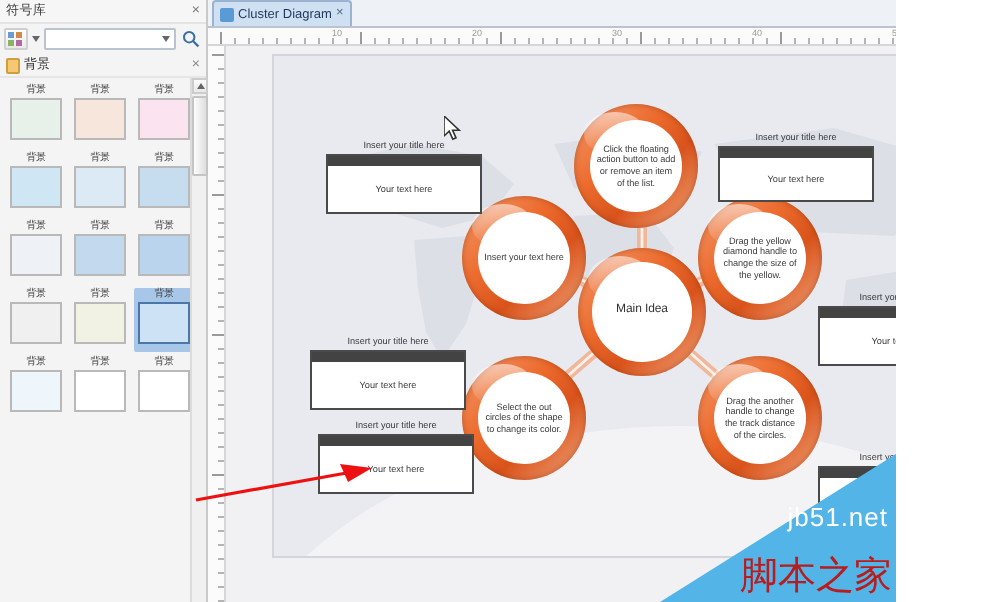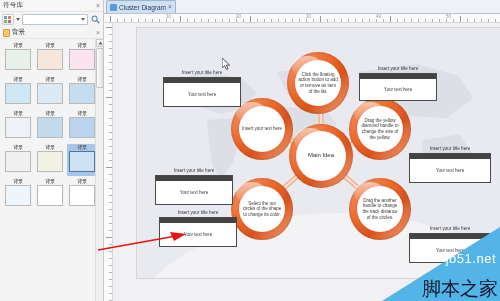--- a/index.html
+++ b/index.html
@@ -2,21 +2,21 @@
 <html><head>
 <meta charset="utf-8">
 <style>
   * { box-sizing: border-box; margin: 0; padding: 0; }
   html, body {
     width: 500px; height: 301px;
     overflow: hidden;
     font-family: "Liberation Sans", sans-serif;
     background: #ffffff;
   }
-  #app { position: relative; width: 500px; height: 301px; display: flex; }
+  #app { position: relative; width: 448px; height: 301px; display: flex; }
 
   
   #left-panel {
     width: 104px; height: 301px;
     background: #f4f4f4;
     border-right: 1px solid #c9c9c9;
     display: flex; flex-direction: column;
     position: relative;
   }
   .panel-titlebar {
@@ -236,21 +236,21 @@
     border-left: 118px solid transparent;
     border-bottom: 74px solid #53b4e8;
   }
   #wm-en {
     position: absolute; right: 4px; top: 24px;
     font-size: 13px; color: #ffffff; letter-spacing: .5px;
     font-family: "Liberation Sans", sans-serif;
   }
   #wm-cn {
     position: absolute; right: 2px; bottom: 2px;
-    font-size: 19px; color: #0f172a; letter-spacing: 0px;
+    font-size: 19px; color: #b91c1c; letter-spacing: 0px;
     font-family: "DejaVu Sans", sans-serif; line-height: 21px;
   }
 </style>
 </head>
 <body>
 
 <div id="app">
 
   <div id="left-panel">
 

